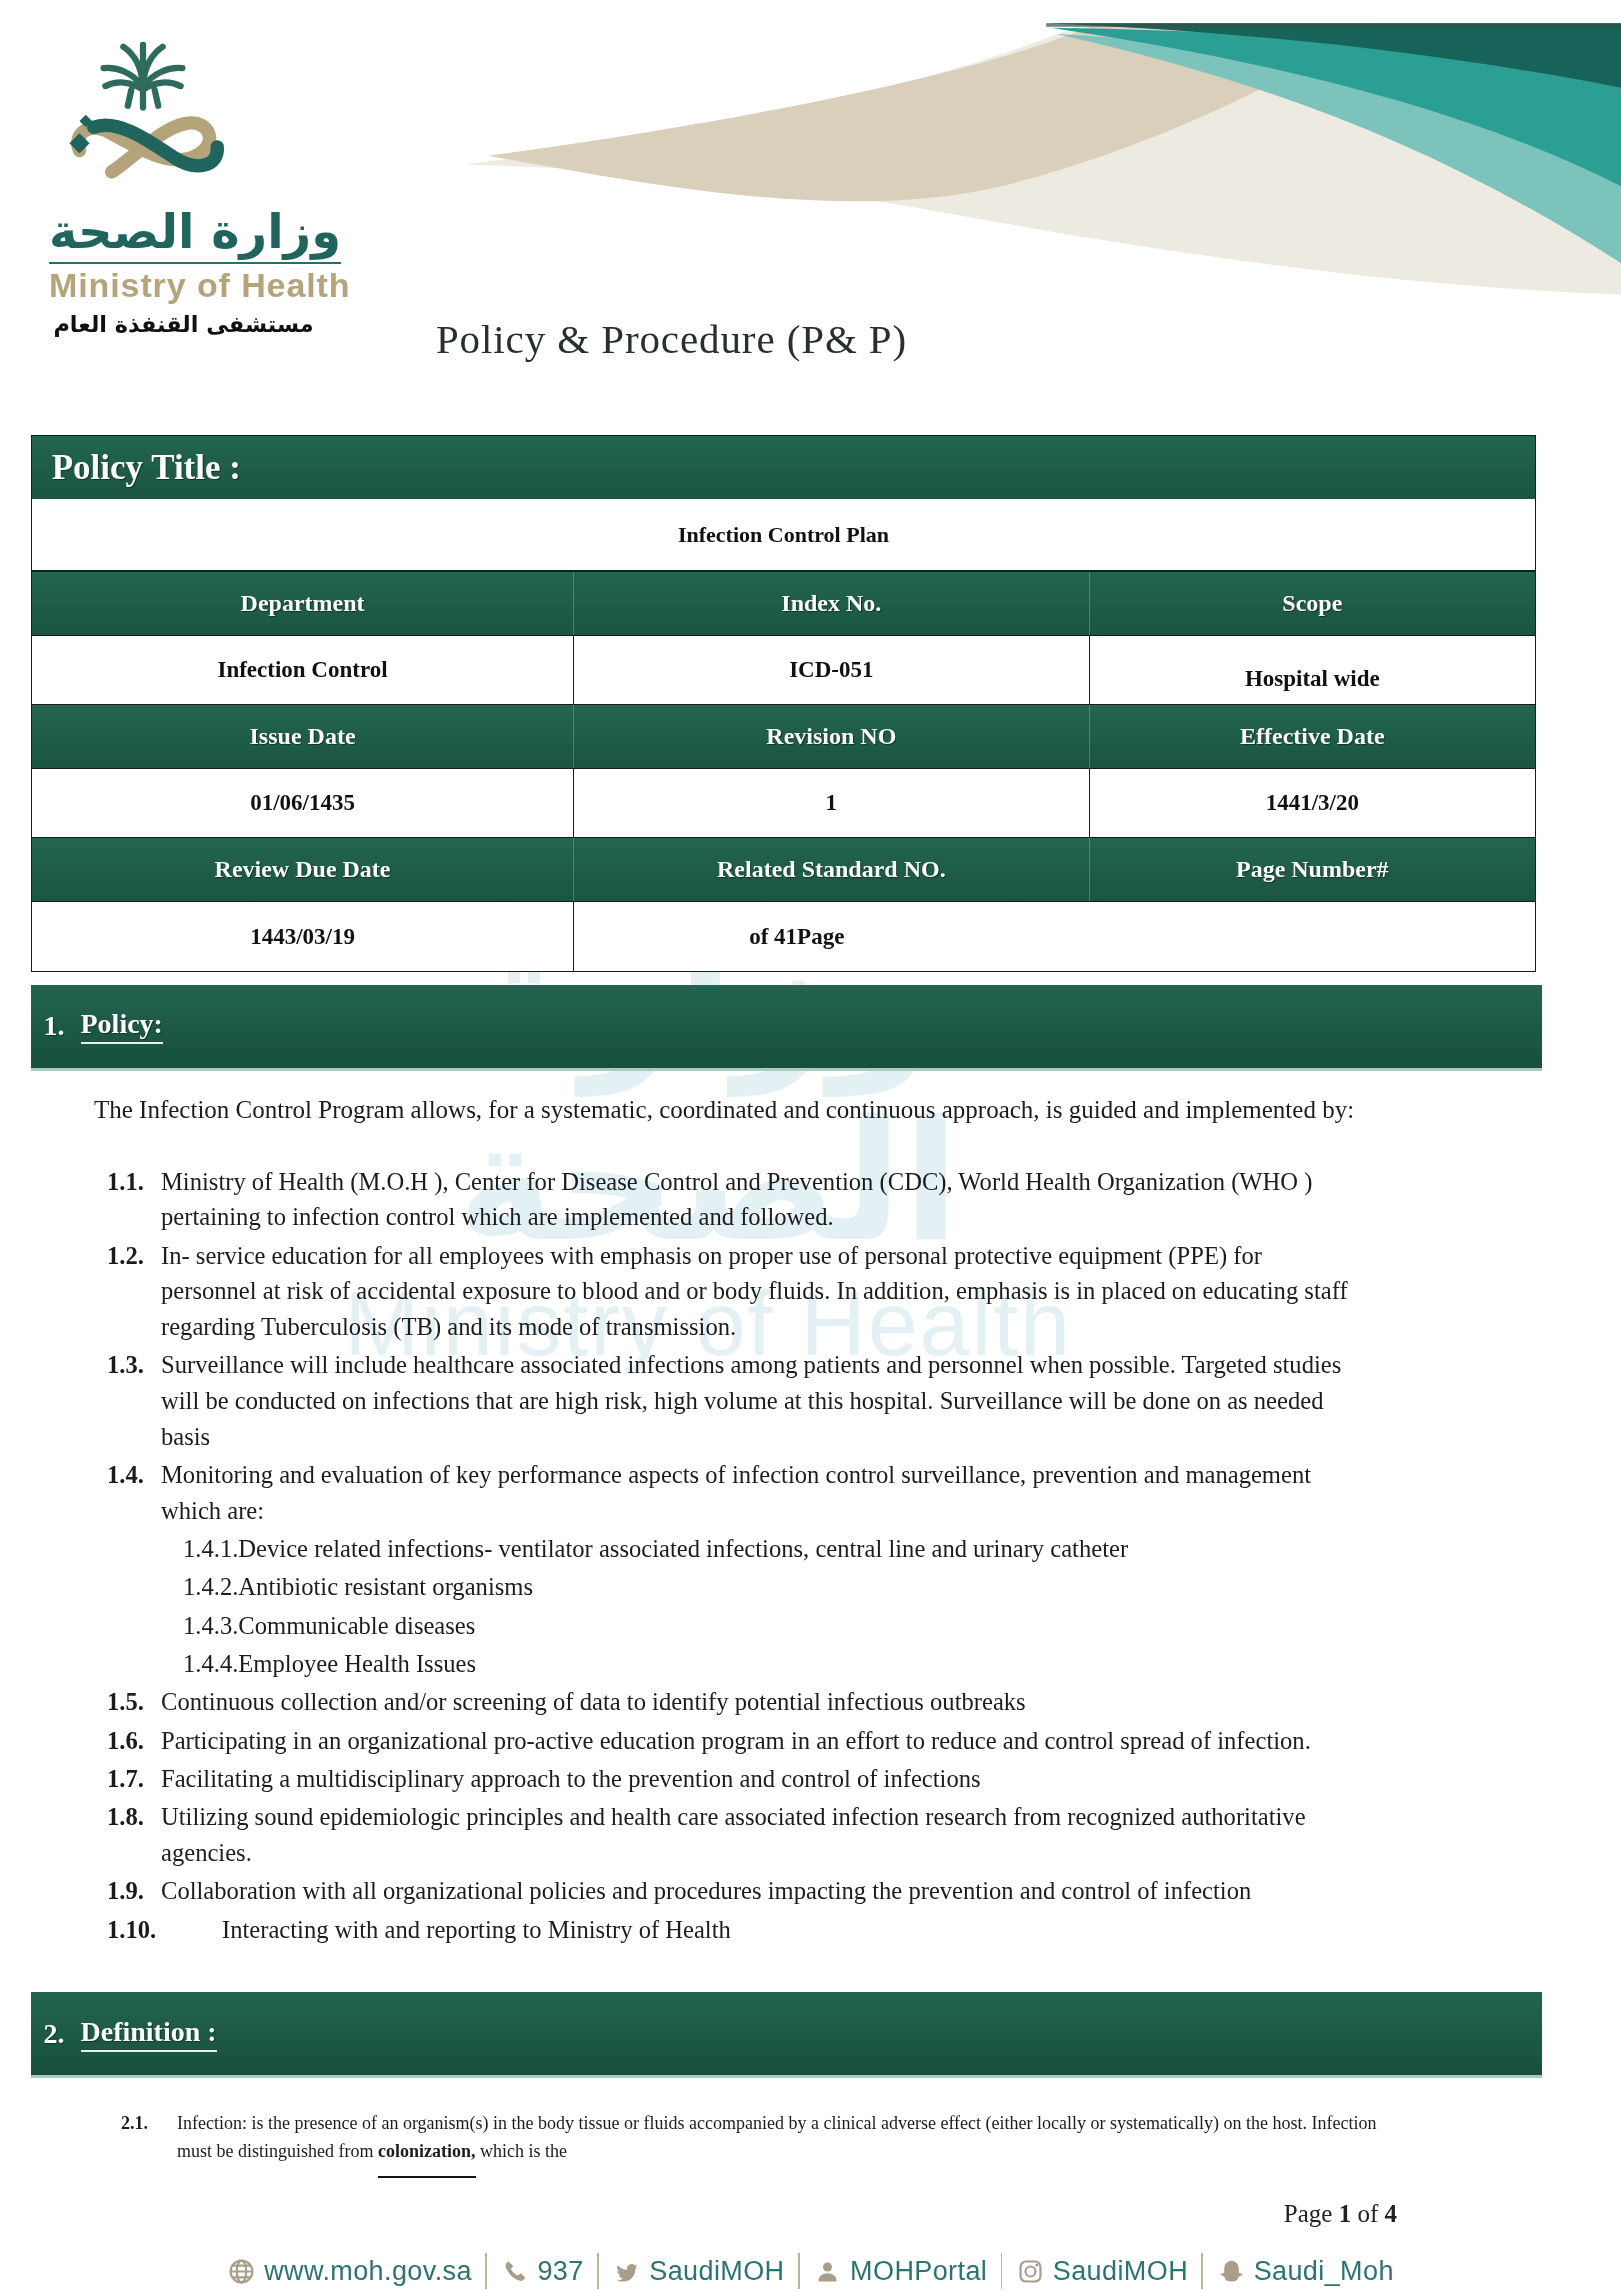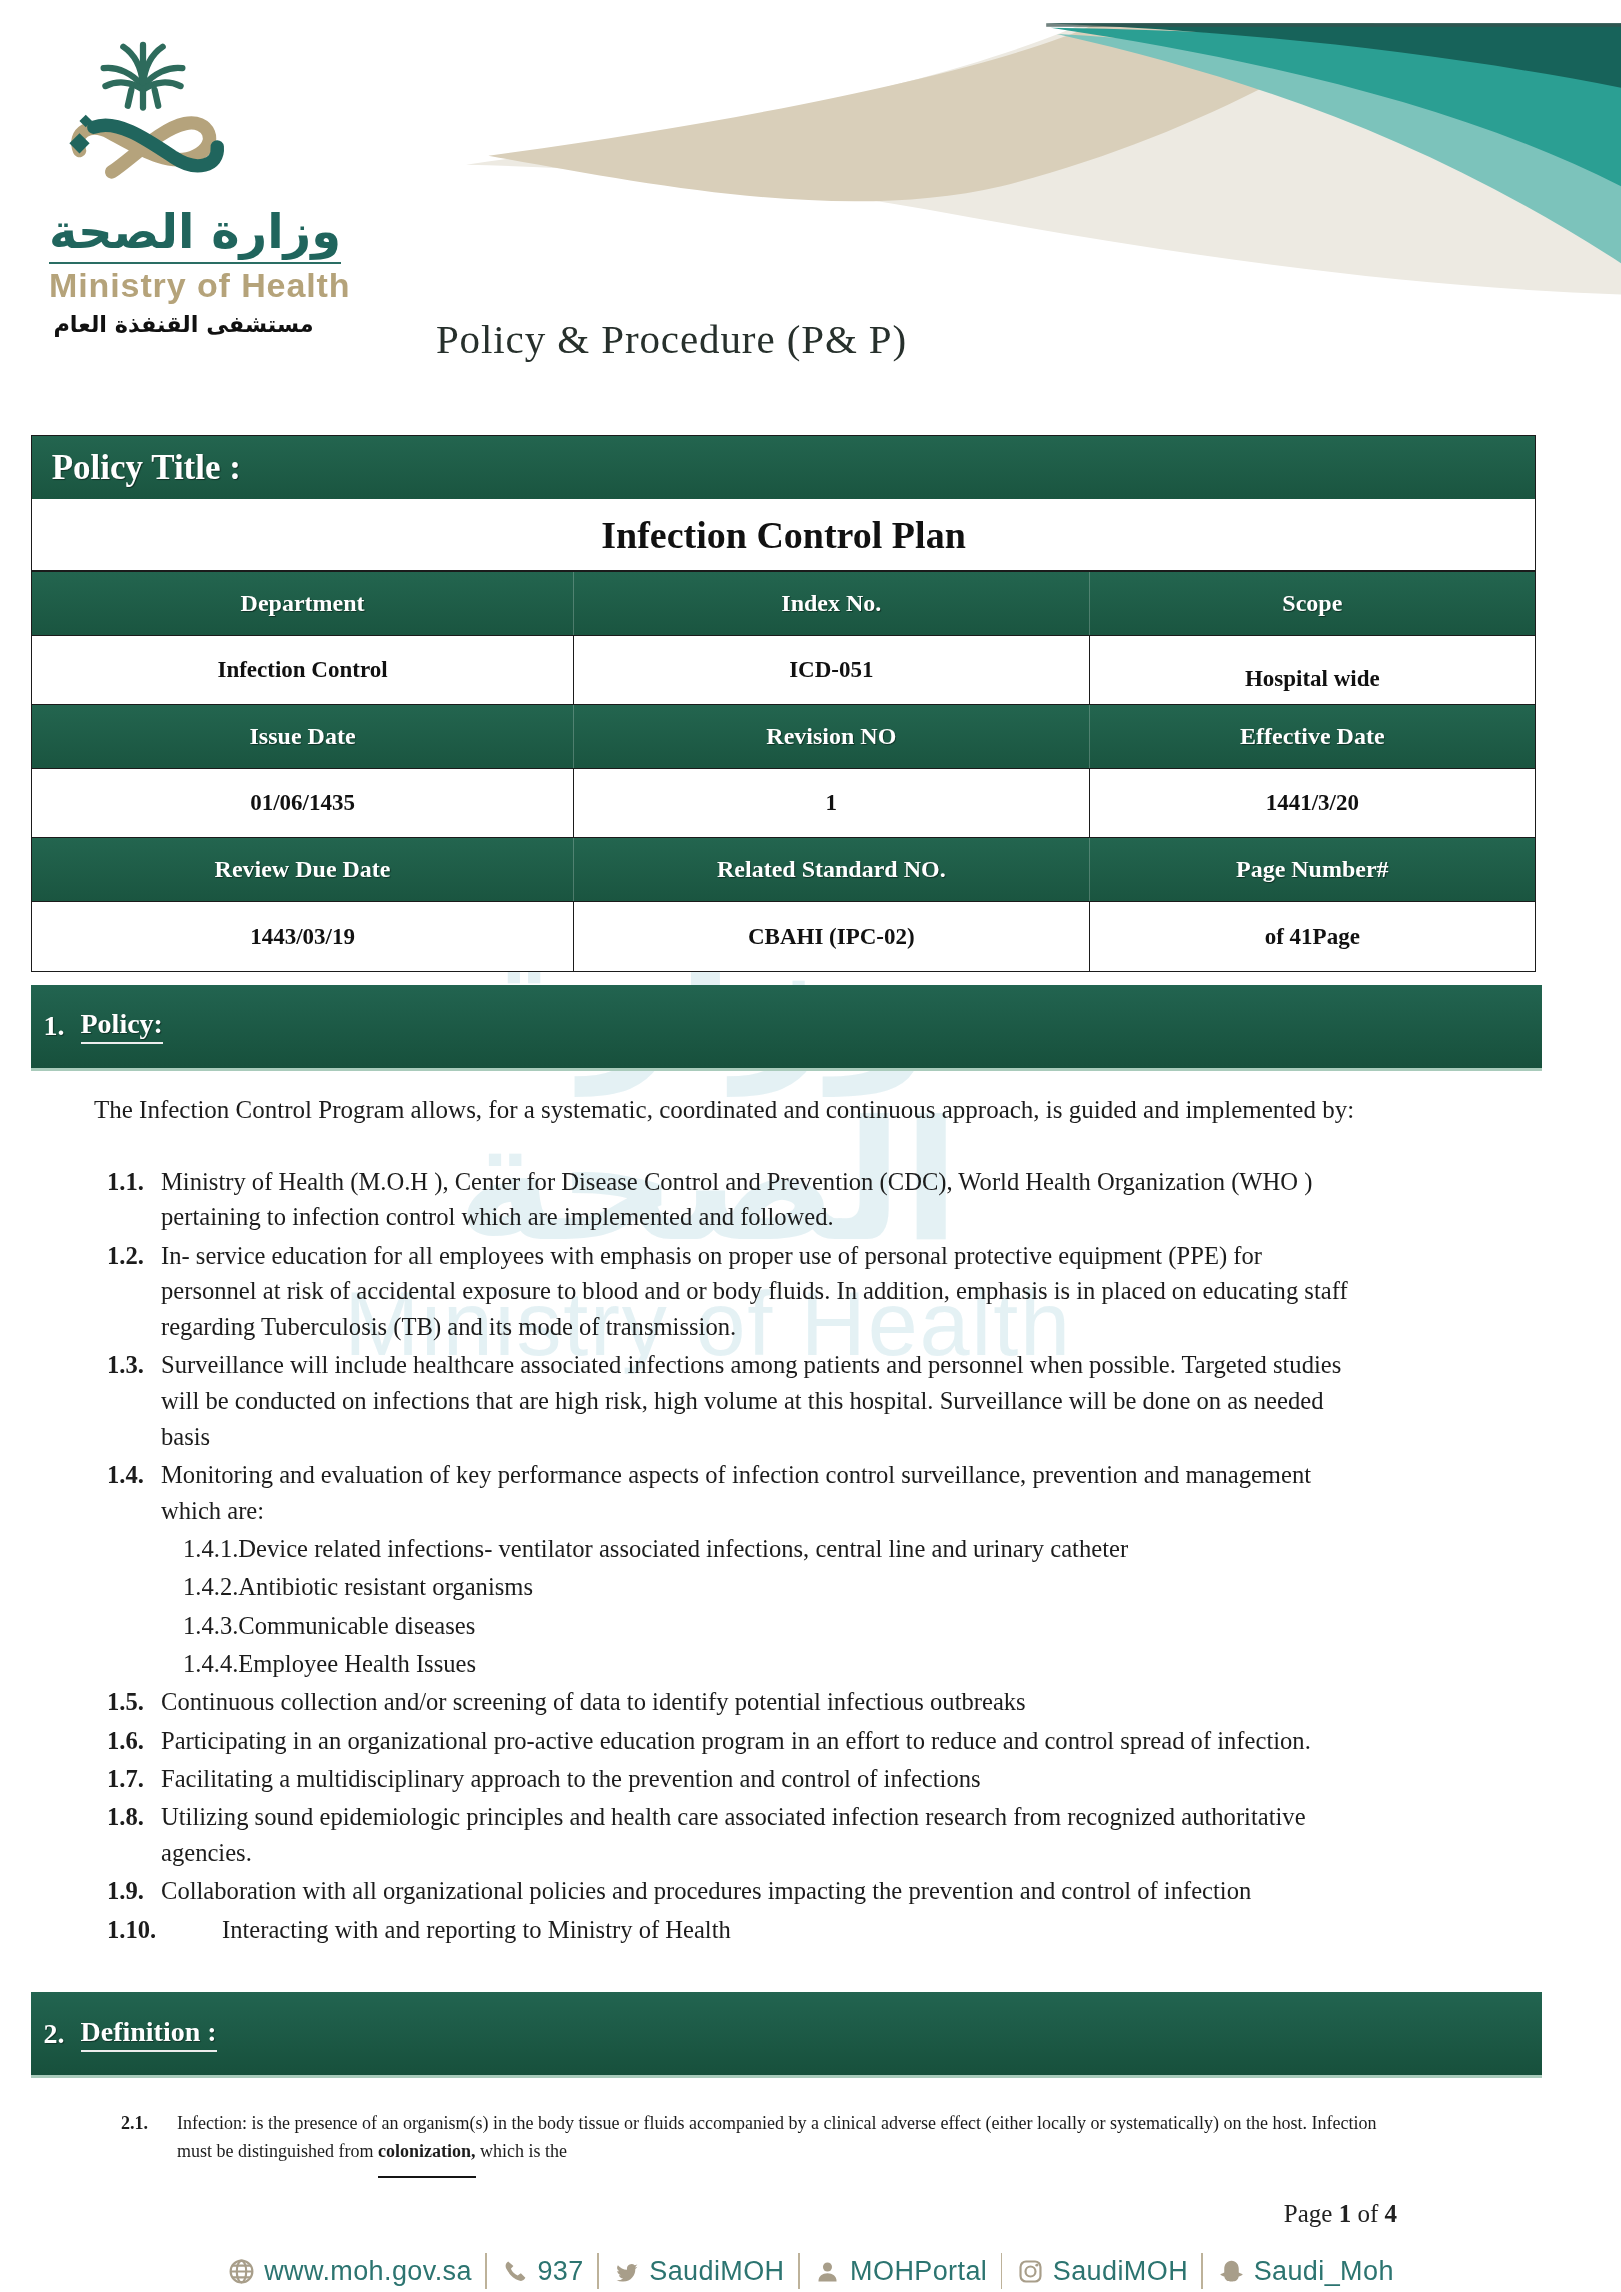--- a/index.html
+++ b/index.html
@@ -30,21 +30,21 @@
   .logo-hosp { font-family:"DejaVu Sans", sans-serif; direction:rtl; font-size:22.4px; font-weight:bold; color:#111; margin:5.4px 27px 0 0; text-align:center; width:269px; }
   .doc-title { position:absolute; left:340px; top:315px; width:663px; text-align:center;
                font-size:41px; color:#27302c; letter-spacing:0.9px; }
 
   
   .info-table { position:relative; z-index:1; margin:0 85px 0 31px; border:1.8px solid #1b1b1b; }
   .row { display:flex; align-items:center; }
   .green { background:linear-gradient(#23654f,#1a5540); color:#fff; font-weight:bold; text-shadow:0.9px 0.9px 0.9px rgba(0,0,0,.45); }
   .white { background:#fff; font-weight:bold; color:#111; }
   .row-policy-label { height:63px; padding-left:19.7px; font-size:35px; }
-  .row-policy-name { height:73px; justify-content:center; font-size:38px; border-bottom:2.7px solid #1b1b1b; }
+  .row-policy-name { height:73px; justify-content:center; font-size:22px; border-bottom:2.7px solid #1b1b1b; }
   .hdr-row { height:63px; font-size:24px; }
   .val-row { height:70px; font-size:23px; border-top:1.8px solid #1b1b1b; border-bottom:1.8px solid #1b1b1b; }
   .val-row:last-child { border-bottom:none; }
   .c1 { width:36%; } .c2 { width:34.3%; } .c3 { width:29.7%; }
   .cell { display:flex; align-items:center; justify-content:center; height:100%; text-align:center; }
   .hdr-row .cell + .cell { border-left:0.9px solid rgba(255,255,255,.22); }
   .val-row .cell + .cell { border-left:1.8px solid #1b1b1b; }
   .cell-low { padding-top:18px; }
 
   
@@ -164,21 +164,20 @@
     <div class="cell c3">1441/3/20</div>
   </div>
 
   <div class="row green hdr-row">
     <div class="cell c1">Review Due Date</div>
     <div class="cell c2">Related Standard NO.</div>
     <div class="cell c3">Page Number#</div>
   </div>
   <div class="row white val-row">
     <div class="cell c1">1443/03/19</div>
-    <div class="cell c2">CBAHI (IPC-02)</div>
     <div class="cell c3">of 41Page</div>
   </div>
 </div>
 
 <div class="section-band">
   <span class="band-number">1.</span>
   <span class="band-title">Policy:</span>
 </div>
 
 <div class="intro">The Infection Control Program allows, for a systematic, coordinated and continuous approach, is guided and implemented by:</div>

